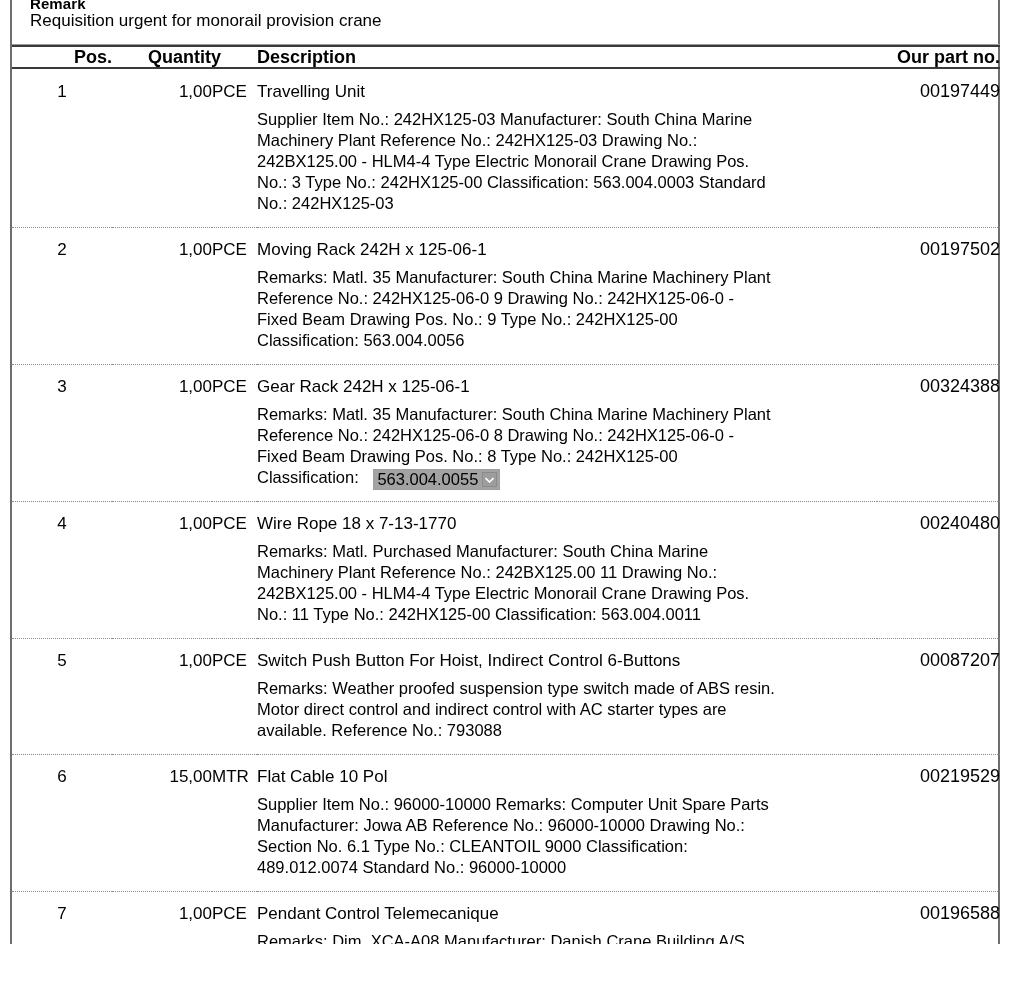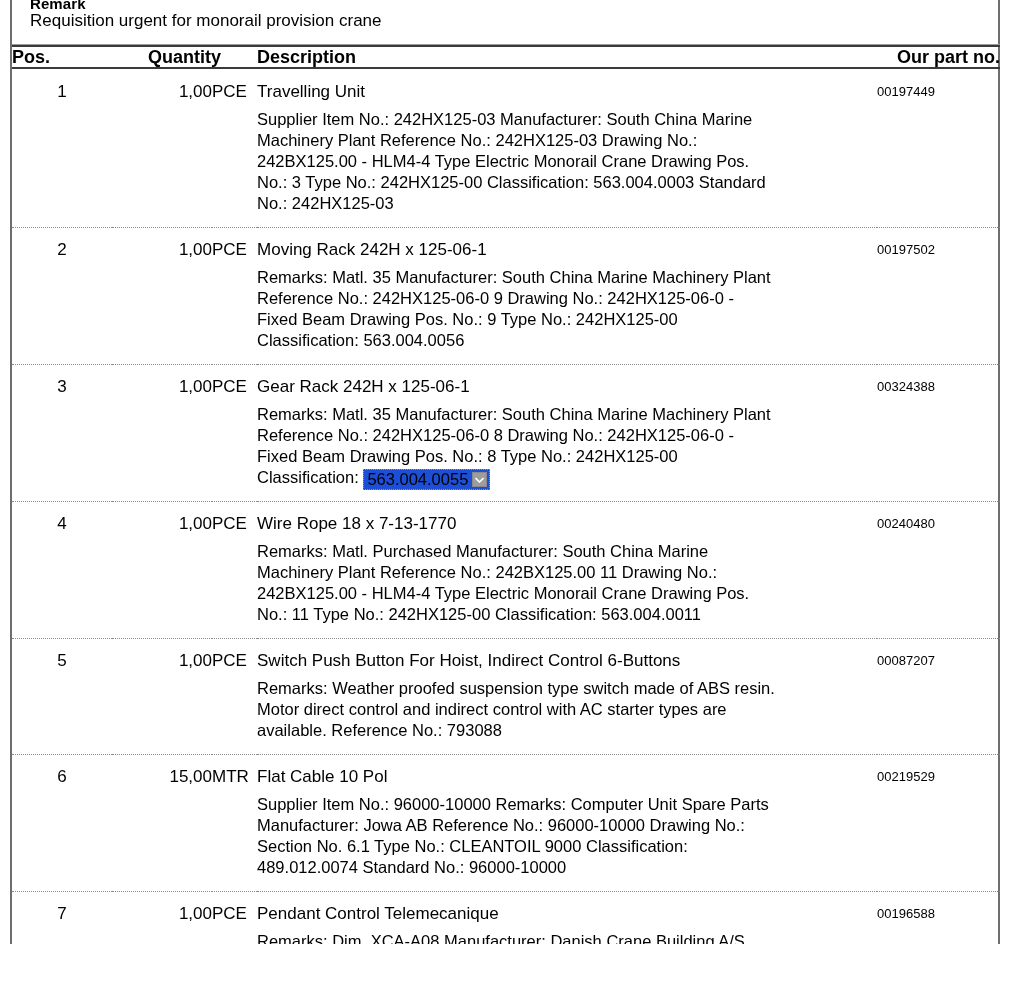--- a/index.html
+++ b/index.html
@@ -74,21 +74,21 @@
   col.c-desc  { width: 620px; }
   col.c-part  { width: 123px; }
 
   thead th {
     font-size: 18px;
     font-weight: bold;
     line-height: 20px;
     padding-top: 9px;
     padding-bottom: 10px;
   }
-  .th-pos  { text-align: left; margin-top: 24px; }
+  .th-pos  { text-align: right; margin-top: 24px; }
   .th-qty  { }
   .th-desc { text-align: left; padding-left: 10px; }
   .th-part { text-align: right; padding-right: 9px; }
 
   thead tr { border-bottom: 2px solid #3a3a3a; }
   .head-top-rule {
     border-top: 2px solid #3a3a3a;
   }
 
   tbody tr.item-row > td {
@@ -113,45 +113,45 @@
   .cell-unit {
     text-align: left;
     font-size: 17px;
     line-height: 21px;
     padding-left: 7px;
   }
   .cell-desc {
     padding-left: 10px;
   }
   .cell-part {
-    text-align: left;
-    font-size: 13px;
+    text-align: right;
+    font-size: 18px;
     line-height: 21px;
     padding-right: 9px;
   }
 
   .desc-title {
     font-size: 17px;
     line-height: 21px;
   }
   .desc-body {
     font-size: 16.5px;
     line-height: 21px;
     margin-top: 7px;
     max-width: 520px;
   }
 
   
   .select-widget {
     display: inline-flex;
     align-items: center;
     border: 1px dotted #9a9a9a;
-    background: #1d4ed8;
+    background: #a3a3a3;
     padding: 0 2px 0 3px;
-    margin: 0 0 -3px 0;
+    margin: 0 0 -3px 10px;
     position: relative;
     top: 2px;
   }
   .select-widget .sw-value {
     font-size: 16.5px;
     line-height: 19px;
     padding-right: 4px;
   }
   .select-widget .sw-arrow {
     display: inline-flex;

